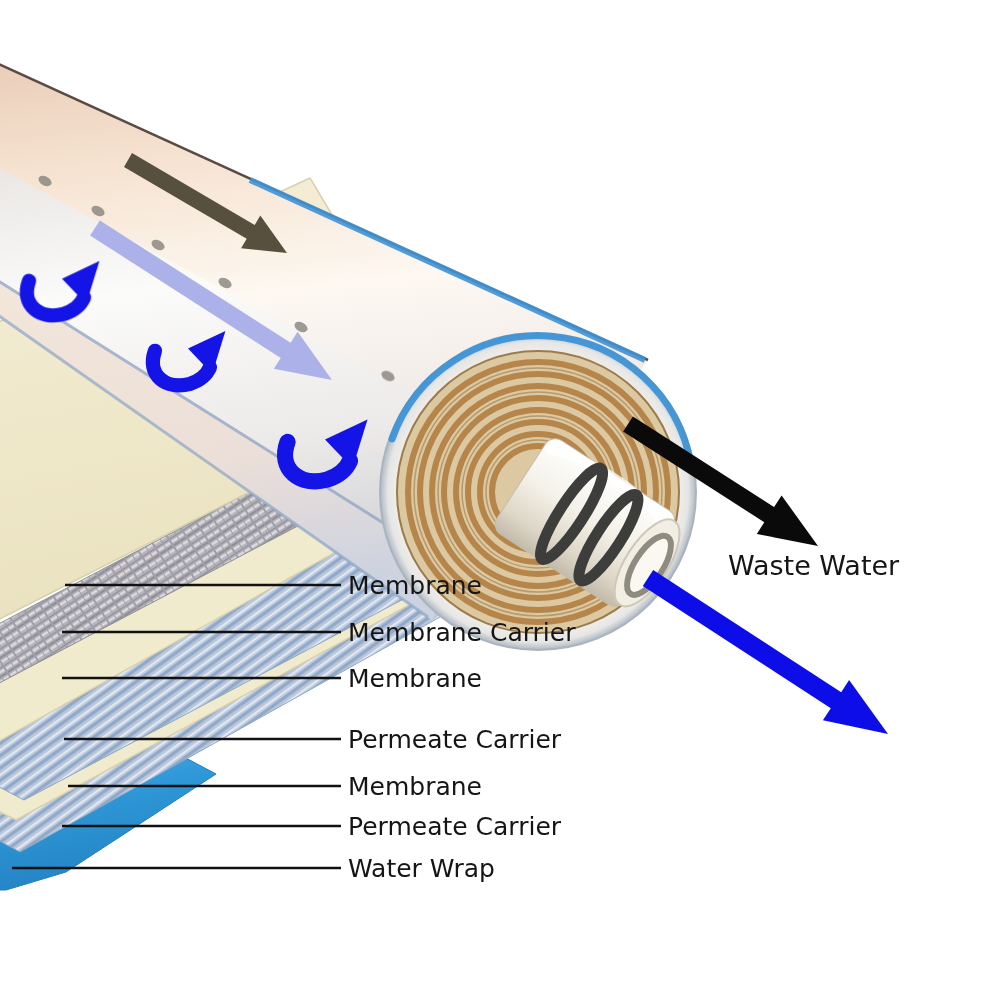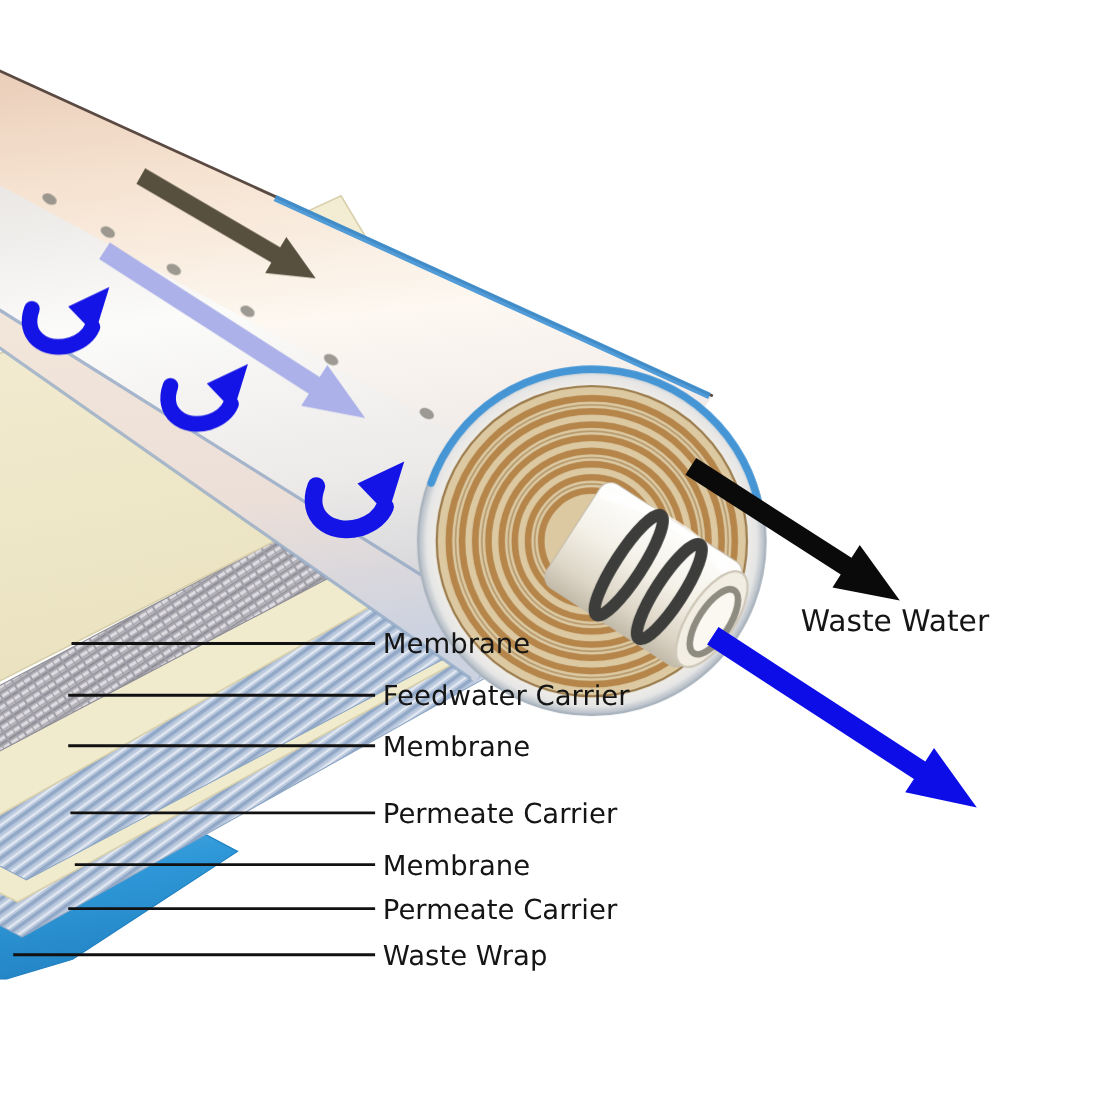--- a/index.html
+++ b/index.html
@@ -160,21 +160,21 @@
     <line class="leader" x1="62" y1="632" x2="341" y2="632"></line>
     <line class="leader" x1="62" y1="678" x2="341" y2="678"></line>
     <line class="leader" x1="64" y1="739" x2="341" y2="739"></line>
     <line class="leader" x1="68" y1="786" x2="341" y2="786"></line>
     <line class="leader" x1="62" y1="826" x2="341" y2="826"></line>
     <line class="leader" x1="12" y1="868" x2="341" y2="868"></line>
   </g>
 </svg>
 
   <div class="layer-label" style="top:572px">Membrane</div>
-  <div class="layer-label" style="top:619px">Feedwater Carrier</div>
+  <div class="layer-label" style="top:619px">Membrane Carrier</div>
   <div class="layer-label" style="top:665px">Membrane</div>
   <div class="layer-label" style="top:726px">Permeate Carrier</div>
   <div class="layer-label" style="top:773px">Membrane</div>
   <div class="layer-label" style="top:813px">Permeate Carrier</div>
-  <div class="layer-label" style="top:855px">Waste Wrap</div>
+  <div class="layer-label" style="top:855px">Water Wrap</div>
 
   <div class="flow-label" style="left:728px;top:551px">Waste Water</div>
 </div>
 
 </body></html>

